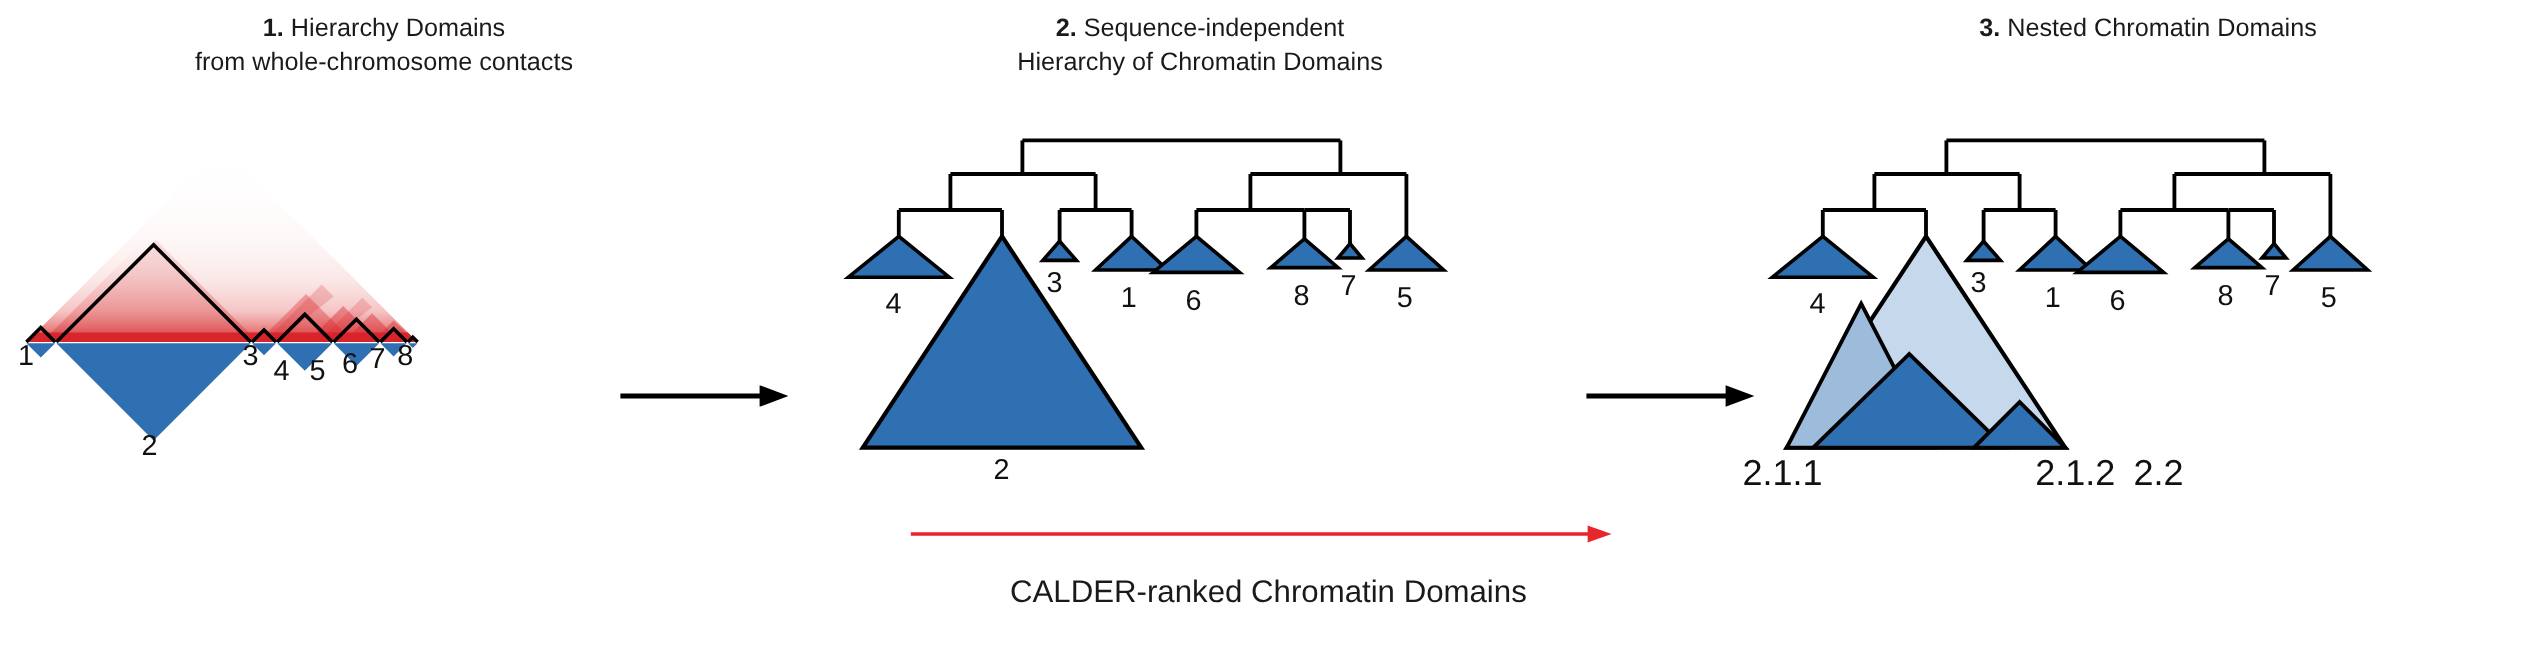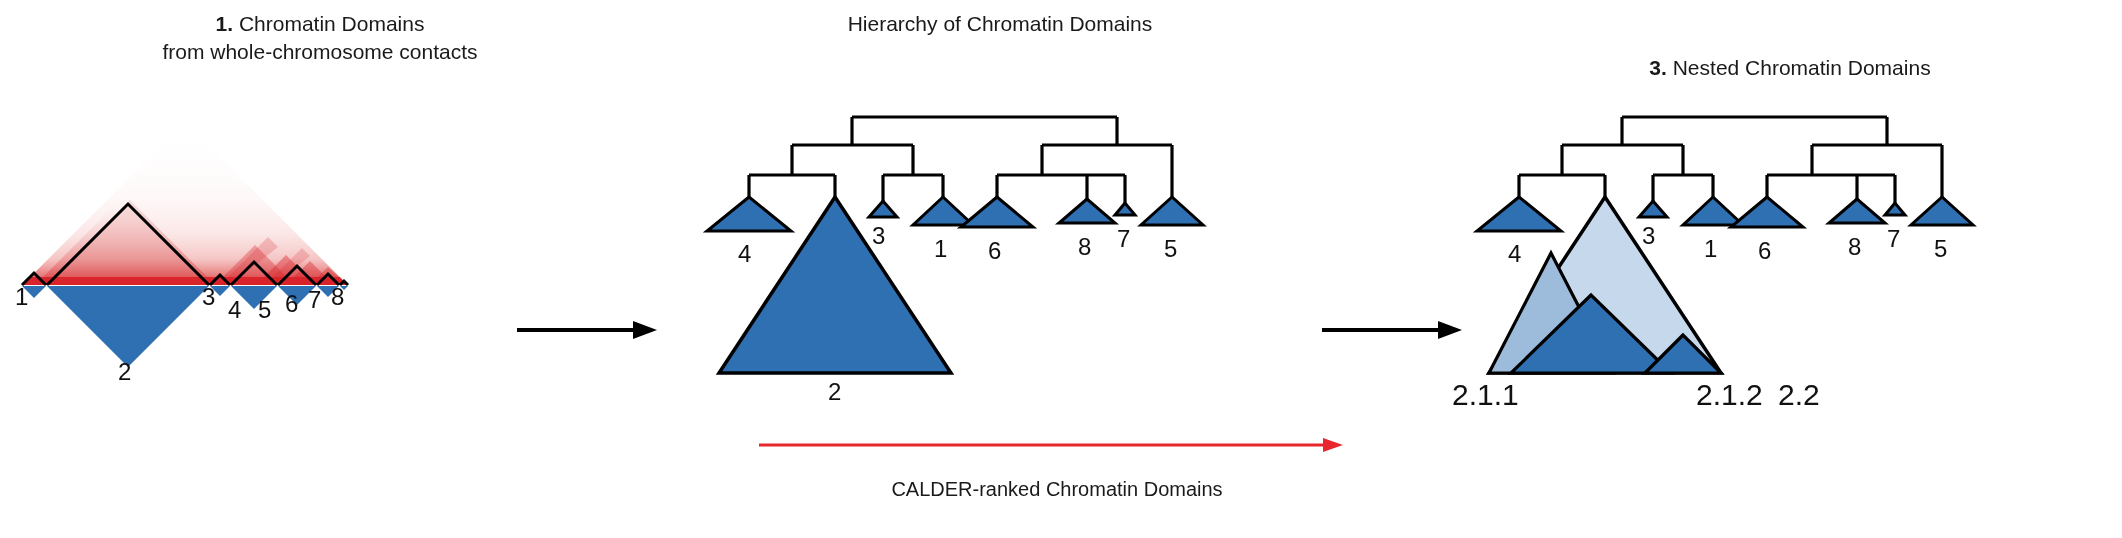--- a/index.html
+++ b/index.html
@@ -4,38 +4,40 @@
 <style>
   html,body{margin:0;padding:0;background:#ffffff;}
   body{width:2122px;height:538px;font-family:"Liberation Sans",sans-serif;color:#1a1a1a;overflow:hidden;}
   .root{position:relative;width:2122px;height:538px;}
   .panel-title{position:absolute;text-align:center;font-size:21px;line-height:28px;color:#1a1a1a;}
   .panel-title b{font-weight:bold;}
   .lbl{position:absolute;font-size:24px;color:#111;white-space:nowrap;}
   .lbl.sm{font-size:30px;}
   svg{display:block;overflow:visible;}
   .arrow-svg{position:absolute;}
-  .calder-text{position:absolute;font-size:20px;color:#1a1a1a;white-space:nowrap;text-align:center;}
+  .calder-text{position:absolute;font-size:26px;color:#1a1a1a;white-space:nowrap;text-align:center;}
 </style>
 </head>
 <body>
 
 <div class="root">
 
   <div class="panel-title" style="left:20px;top:10px;width:600px;">
     <div><b>1.</b>
-      <span>Chromatin Domains</span></div>
+      <span>Hierarchy Domains</span></div>
     <div>from whole-chromosome contacts</div>
   </div>
 
   <div class="panel-title" style="left:700px;top:10px;width:600px;">
+    <div><b>2.</b>
+      <span>Sequence-independent</span></div>
     <div>Hierarchy of Chromatin Domains</div>
   </div>
 
-  <div class="panel-title" style="left:1490px;top:10px;width:600px;margin-top:44px;">
+  <div class="panel-title" style="left:1490px;top:10px;width:600px;">
     <div><b>3.</b>
       <span>Nested Chromatin Domains</span></div>
   </div>
 
   <svg style="position:absolute;left:10px;top:95px;" width="470" height="300" viewBox="0 0 470 300">
     <defs>
 
       <linearGradient id="hicfade" x1="0" y1="1" x2="0" y2="0">
         <stop offset="0%" stop-color="#d8232a" stop-opacity="0.95"></stop>
         <stop offset="6%" stop-color="#dd4a48" stop-opacity="0.72"></stop>

